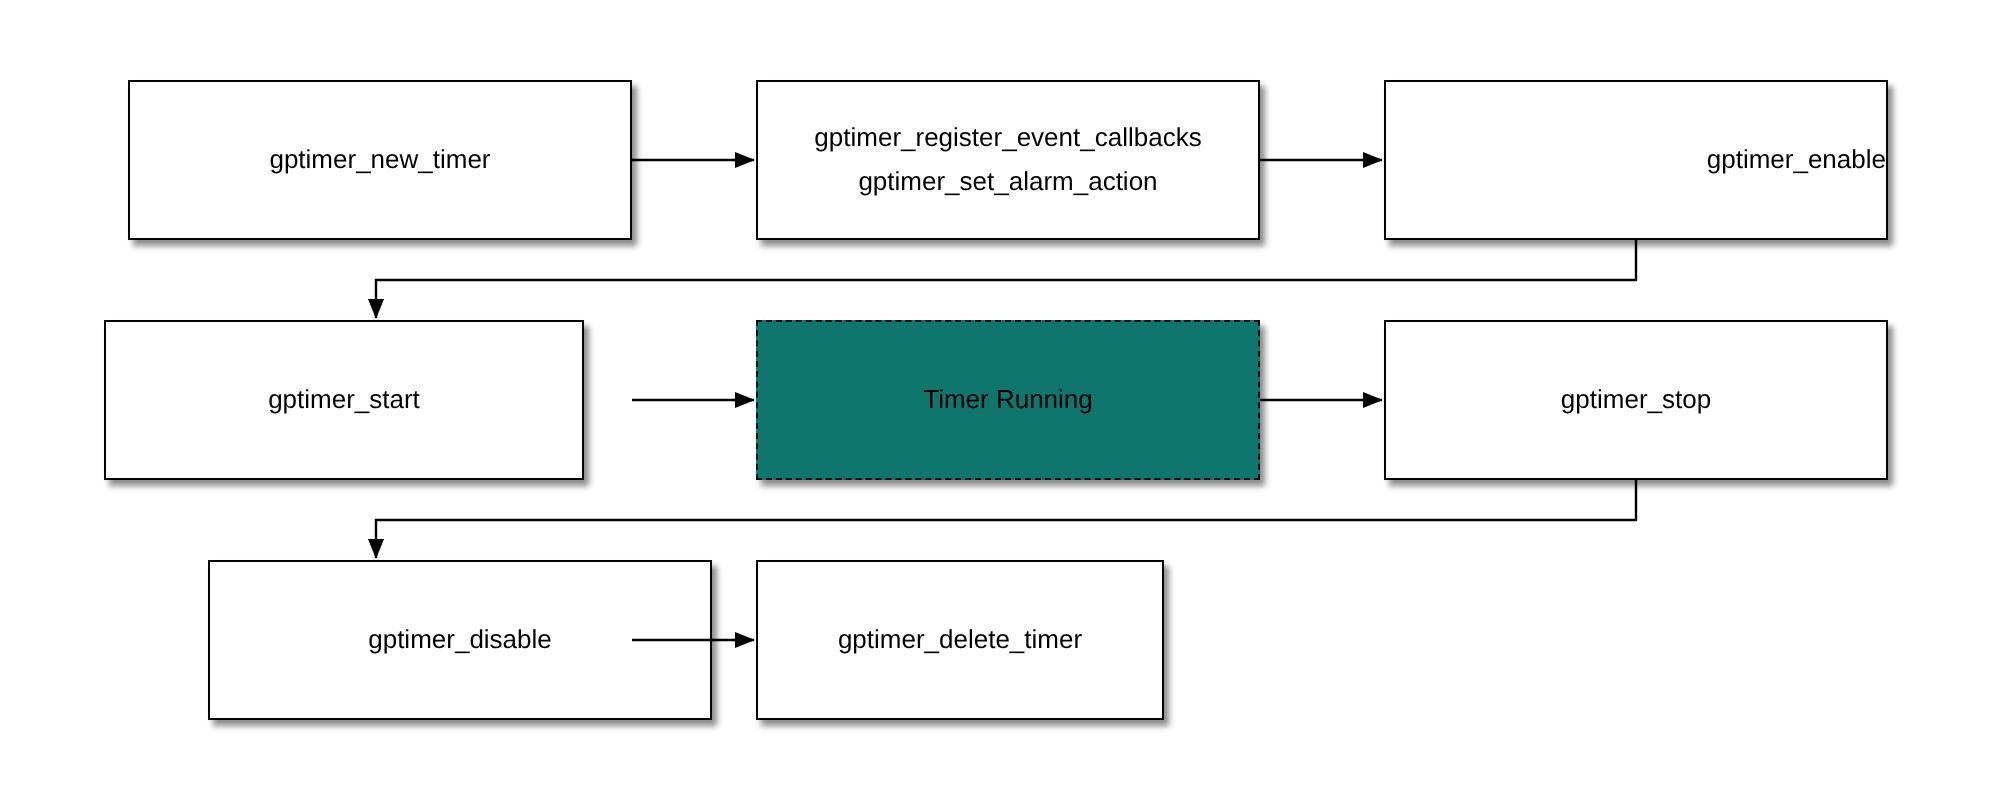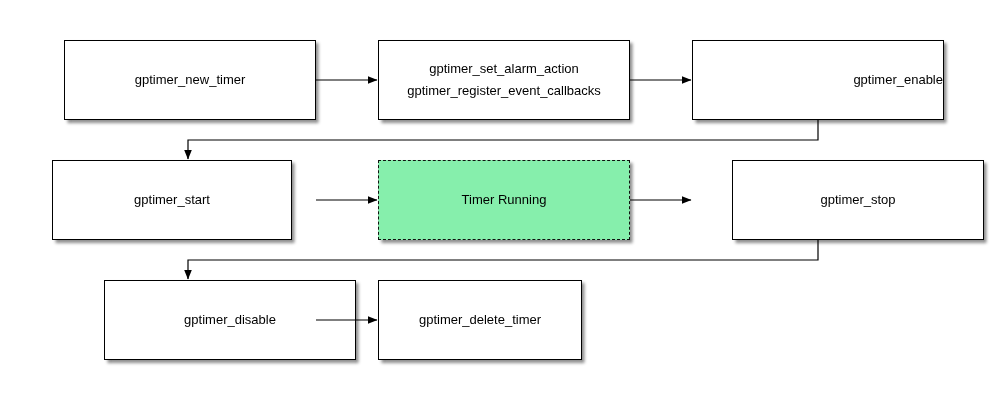--- a/index.html
+++ b/index.html
@@ -21,21 +21,21 @@
     background: #ffffff;
     border: 1px solid #000000;
     box-shadow: 2.5px 3px 3px rgba(0, 0, 0, 0.45);
     display: flex;
     flex-direction: column;
     align-items: center;
     justify-content: center;
     text-align: center;
   }
   .node.highlight {
-    background: #86efac;
+    background: #0f766e;
     border: 1.6px dashed #111111;
   }
   .node-label {
     font-size: 13px;
     line-height: 22px;
     color: #000000;
     white-space: nowrap;
   }
   .edges {
     position: absolute;
@@ -50,33 +50,33 @@
 </style>
 </head>
 <body>
 
 <div class="canvas" style="width: 1006px; height: 400px; background: rgb(255, 255, 255);">
   <div id="nodes-layer">
       <div class="node" style="left: 64px; top: 40px; width: 252px; height: 80px;">
         <div class="node-label">gptimer_new_timer</div>
       </div>
       <div class="node" style="left: 378px; top: 40px; width: 252px; height: 80px;">
+        <div class="node-label">gptimer_register_event_callbacks</div>
         <div class="node-label">gptimer_set_alarm_action</div>
-        <div class="node-label">gptimer_register_event_callbacks</div>
       </div>
       <div class="node" style="left: 692px; top: 40px; width: 252px; height: 80px; align-items: flex-end;">
         <div class="node-label">gptimer_enable</div>
       </div>
       <div class="node" style="left: 52px; top: 160px; width: 240px; height: 80px;">
         <div class="node-label">gptimer_start</div>
       </div>
       <div class="node highlight" style="left: 378px; top: 160px; width: 252px; height: 80px;">
         <div class="node-label">Timer Running</div>
       </div>
-      <div class="node" style="left: 692px; top: 160px; width: 252px; height: 80px; margin-left: 40px;">
+      <div class="node" style="left: 692px; top: 160px; width: 252px; height: 80px;">
         <div class="node-label">gptimer_stop</div>
       </div>
       <div class="node" style="left: 64px; top: 280px; width: 252px; height: 80px; margin-left: 40px;">
         <div class="node-label">gptimer_disable</div>
       </div>
       <div class="node" style="left: 378px; top: 280px; width: 204px; height: 80px;">
         <div class="node-label">gptimer_delete_timer</div>
       </div>
     </div>
   <svg class="edges" id="edges-layer" width="1006" height="400" viewBox="0 0 1006 400">

